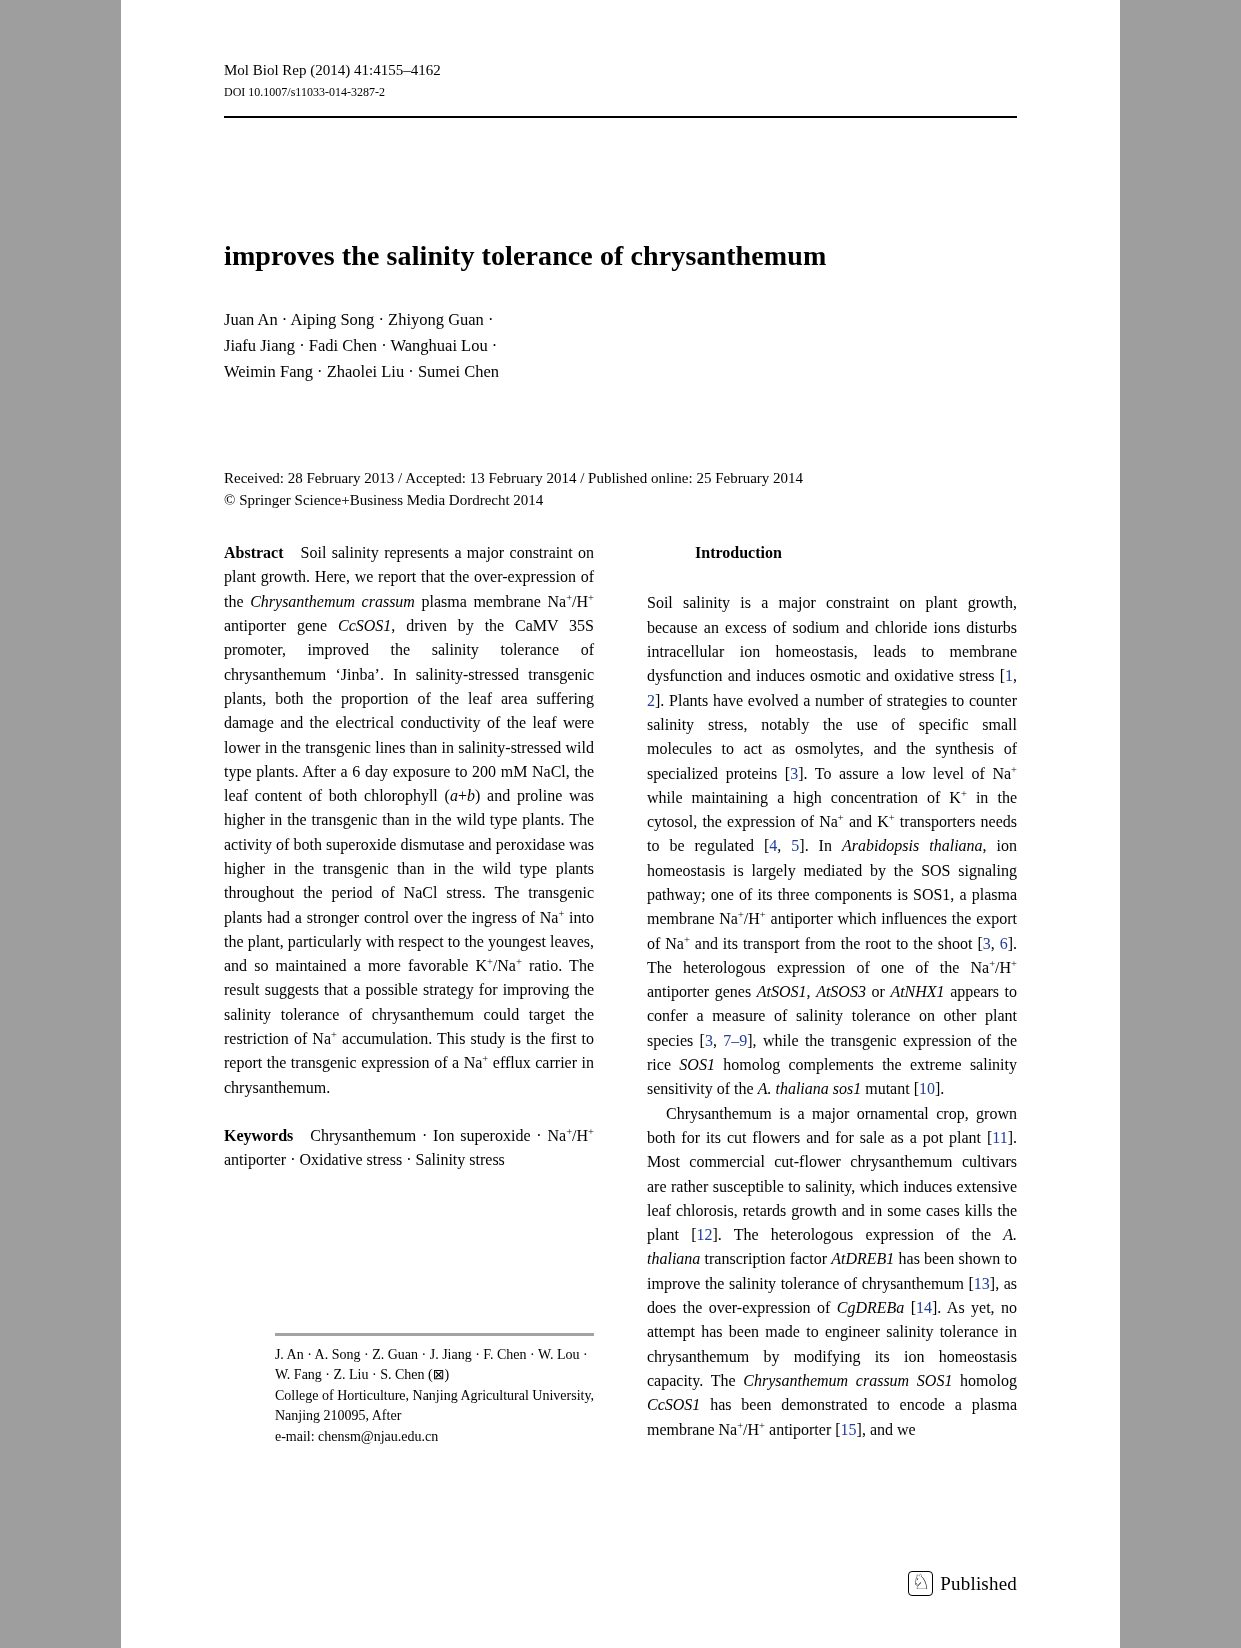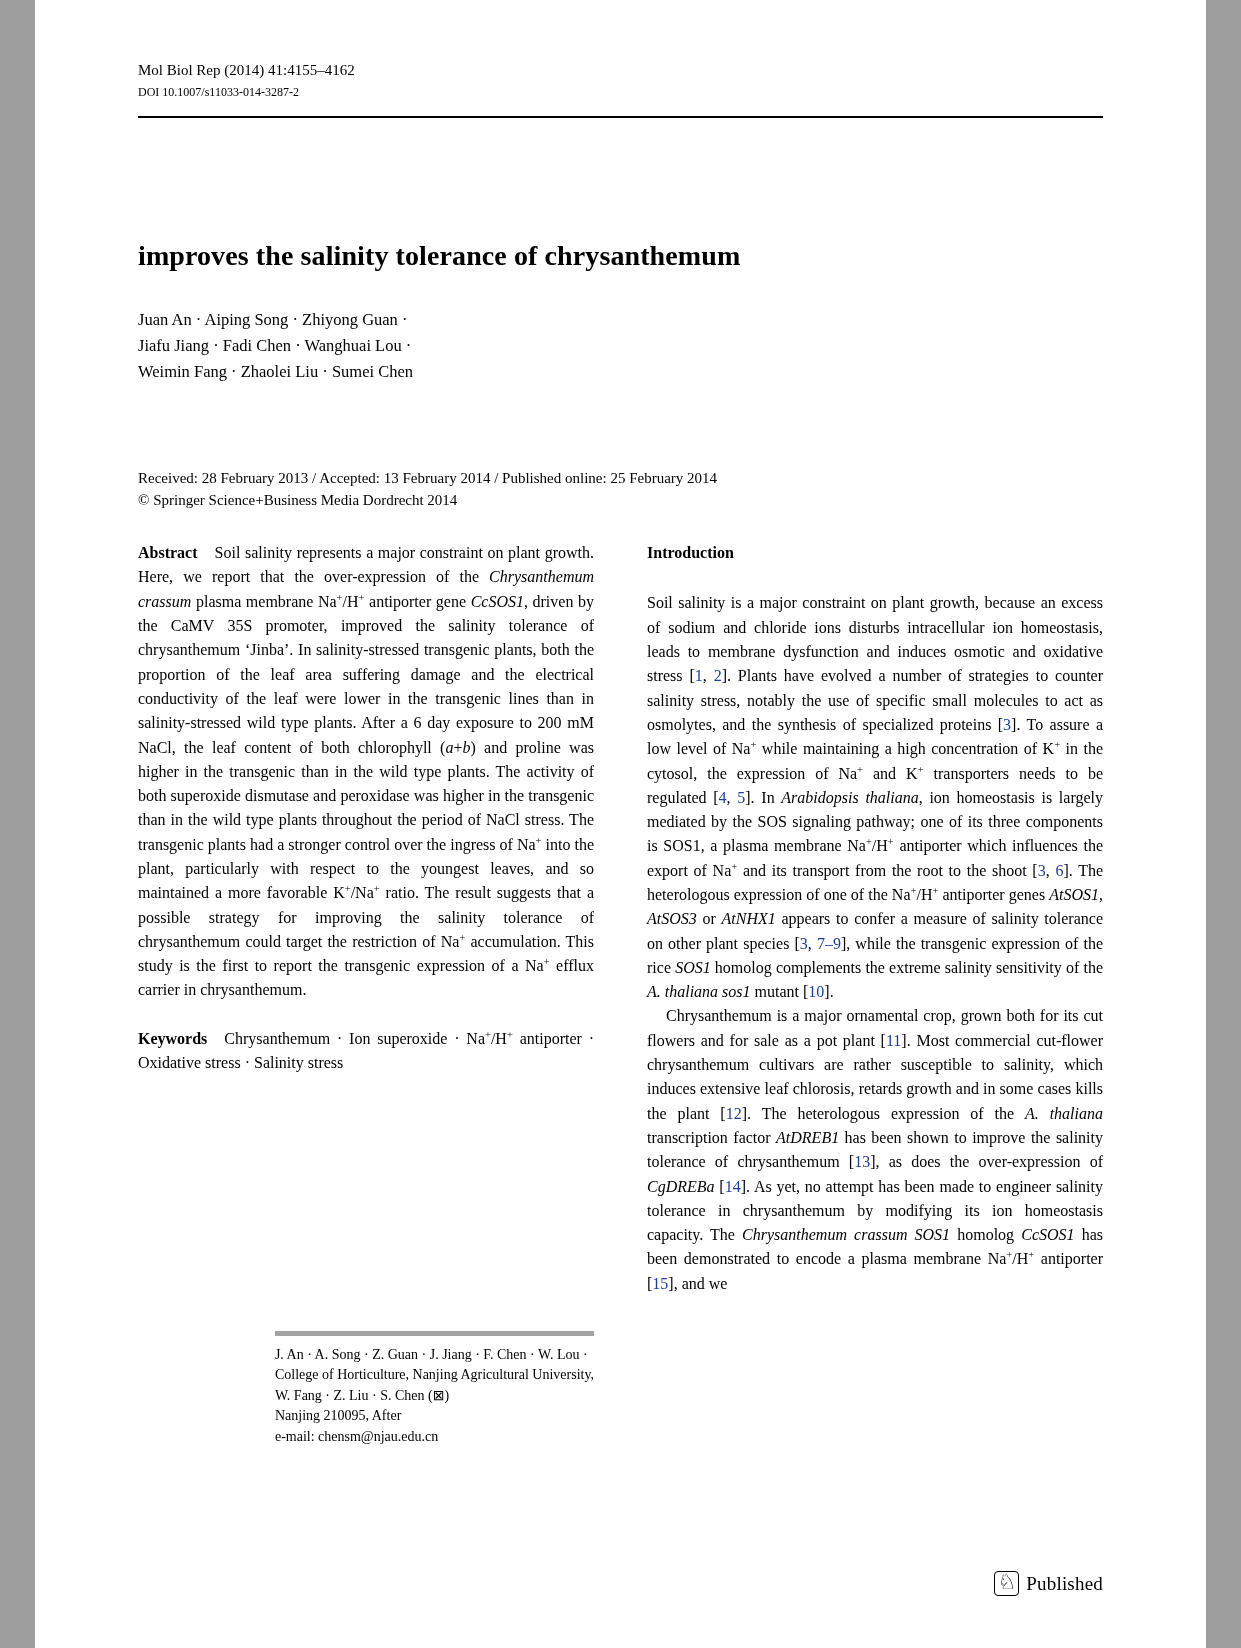--- a/index.html
+++ b/index.html
@@ -1,19 +1,19 @@
 <!DOCTYPE html>
 <html lang="en" style="--link-blue: #1f3d9c;"><head>
 <meta charset="utf-8">
 <style>
   * { margin: 0; padding: 0; box-sizing: border-box; }
   html, body { background: #9e9e9e; }
   body { display: block; }
   .page {
-    width: 1171px;
+    width: 999px;
     height: 1648px;
     margin: 0 auto;
     background: #ffffff;
     position: relative;
     font-family: "Liberation Serif", serif;
     color: #000000;
     padding: 60px 103px 0 103px;
     overflow: hidden;
   }
   .journal-line { font-size: 15px; line-height: 1.4; }
@@ -49,29 +49,29 @@
     align-items: flex-end;
   }
   .left-col { display: flex; flex-direction: column; }
 
   .bold-label { font-weight: 700; }
   .label-gap { display: inline-block; width: 17px; }
   .keywords { margin-top: 24px; }
 
   .footnote {
     margin-top: auto;
-    border-top: 5px solid #a3a3a3;
+    border-top: 3px solid #a3a3a3;
     padding-top: 9px;
     font-size: 14px;
     line-height: 20.5px;
     text-align: left;
   }
   .footnote-line { white-space: nowrap; }
 
-  .section-heading { font-size: 16px; font-weight: 700; line-height: 24.3px; }
+  .section-heading { font-size: 16px; font-weight: 700; line-height: 24.3px; margin-left: 48px; }
   .body-para.first { margin-top: 26px; }
   .body-para.indent { text-indent: 19px; }
 
   sup { font-size: 10.5px; line-height: 0; vertical-align: super; }
   .ref { color: var(--link-blue, #1f3d9c); }
 
   .springer {
     position: absolute;
     right: 103px;
     bottom: 52px;
@@ -115,22 +115,22 @@
 
   <div class="columns">
 
     <div class="col left-col">
       <p class="abstract"><span class="bold-label">Abstract</span><span class="label-gap"></span><span><span>Soil salinity represents a major constraint on plant growth. Here, we report that the over-expression of the </span><i>Chrysanthemum crassum</i><span> plasma membrane Na</span><sup>+</sup><span>/H</span><sup>+</sup><span> antiporter gene </span><i>CcSOS1</i><span>, driven by the CaMV 35S promoter, improved the salinity tolerance of chrysanthemum ‘Jinba’. In salinity-stressed transgenic plants, both the proportion of the leaf area suffering damage and the electrical conductivity of the leaf were lower in the transgenic lines than in salinity-stressed wild type plants. After a 6 day exposure to 200 mM NaCl, the leaf content of both chlorophyll (</span><i>a</i><span>+</span><i>b</i><span>) and proline was higher in the transgenic than in the wild type plants. The activity of both superoxide dismutase and peroxidase was higher in the transgenic than in the wild type plants throughout the period of NaCl stress. The transgenic plants had a stronger control over the ingress of Na</span><sup>+</sup><span> into the plant, particularly with respect to the youngest leaves, and so maintained a more favorable K</span><sup>+</sup><span>/Na</span><sup>+</sup><span> ratio. The result suggests that a possible strategy for improving the salinity tolerance of chrysanthemum could target the restriction of Na</span><sup>+</sup><span> accumulation. This study is the first to report the transgenic expression of a Na</span><sup>+</sup><span> efflux carrier in chrysanthemum.</span></span></p>
 
       <p class="keywords"><span class="bold-label">Keywords</span><span class="label-gap"></span><span><span>Chrysanthemum · Ion superoxide · Na</span><sup>+</sup><span>/H</span><sup>+</sup><span> antiporter · Oxidative stress · Salinity stress</span></span></p>
 
       <div class="footnote">
         <div class="footnote-line">J. An · A. Song · Z. Guan · J. Jiang · F. Chen · W. Lou ·</div>
+        <div class="footnote-line">W. Fang · Z. Liu · S. Chen (⊠)</div>
         <div class="footnote-line">College of Horticulture, Nanjing Agricultural University,</div>
-        <div class="footnote-line">W. Fang · Z. Liu · S. Chen (⊠)</div>
         <div class="footnote-line">Nanjing 210095, After</div>
         <div class="footnote-line">e-mail: chensm@njau.edu.cn</div>
       </div>
     </div>
 
     <div class="col right-col">
       <h2 class="section-heading">Introduction</h2>
       <p class="body-para first"><span>Soil salinity is a major constraint on plant growth, because an excess of sodium and chloride ions disturbs intracellular ion homeostasis, leads to membrane dysfunction and induces osmotic and oxidative stress [</span><span class="ref">1</span><span>, </span><span class="ref">2</span><span>]. Plants have evolved a number of strategies to counter salinity stress, notably the use of specific small molecules to act as osmolytes, and the synthesis of specialized proteins [</span><span class="ref">3</span><span>]. To assure a low level of Na</span><sup>+</sup><span> while maintaining a high concentration of K</span><sup>+</sup><span> in the cytosol, the expression of Na</span><sup>+</sup><span> and K</span><sup>+</sup><span> transporters needs to be regulated [</span><span class="ref">4</span><span>, </span><span class="ref">5</span><span>]. In </span><i>Arabidopsis thaliana</i><span>, ion homeostasis is largely mediated by the SOS signaling pathway; one of its three components is SOS1, a plasma membrane Na</span><sup>+</sup><span>/H</span><sup>+</sup><span> antiporter which influences the export of Na</span><sup>+</sup><span> and its transport from the root to the shoot [</span><span class="ref">3</span><span>, </span><span class="ref">6</span><span>]. The heterologous expression of one of the Na</span><sup>+</sup><span>/H</span><sup>+</sup><span> antiporter genes </span><i>AtSOS1</i><span>, </span><i>AtSOS3</i><span> or </span><i>AtNHX1</i><span> appears to confer a measure of salinity tolerance on other plant species [</span><span class="ref">3</span><span>, </span><span class="ref">7–9</span><span>], while the transgenic expression of the rice </span><i>SOS1</i><span> homolog complements the extreme salinity sensitivity of the </span><i>A. thaliana sos1</i><span> mutant [</span><span class="ref">10</span><span>].</span></p>
       <p class="body-para indent"><span>Chrysanthemum is a major ornamental crop, grown both for its cut flowers and for sale as a pot plant [</span><span class="ref">11</span><span>]. Most commercial cut-flower chrysanthemum cultivars are rather susceptible to salinity, which induces extensive leaf chlorosis, retards growth and in some cases kills the plant [</span><span class="ref">12</span><span>]. The heterologous expression of the </span><i>A. thaliana</i><span> transcription factor </span><i>AtDREB1</i><span> has been shown to improve the salinity tolerance of chrysanthemum [</span><span class="ref">13</span><span>], as does the over-expression of </span><i>CgDREBa</i><span> [</span><span class="ref">14</span><span>]. As yet, no attempt has been made to engineer salinity tolerance in chrysanthemum by modifying its ion homeostasis capacity. The </span><i>Chrysanthemum crassum SOS1</i><span> homolog </span><i>CcSOS1</i><span> has been demonstrated to encode a plasma membrane Na</span><sup>+</sup><span>/H</span><sup>+</sup><span> antiporter [</span><span class="ref">15</span><span>], and we</span></p>
     </div>

